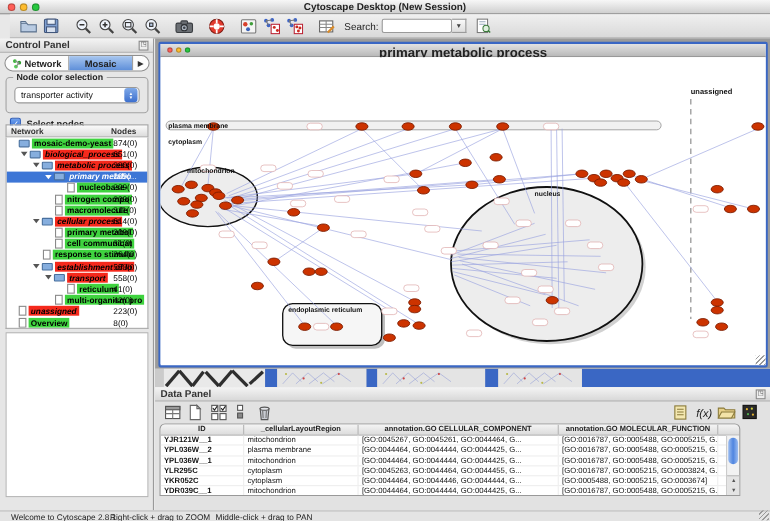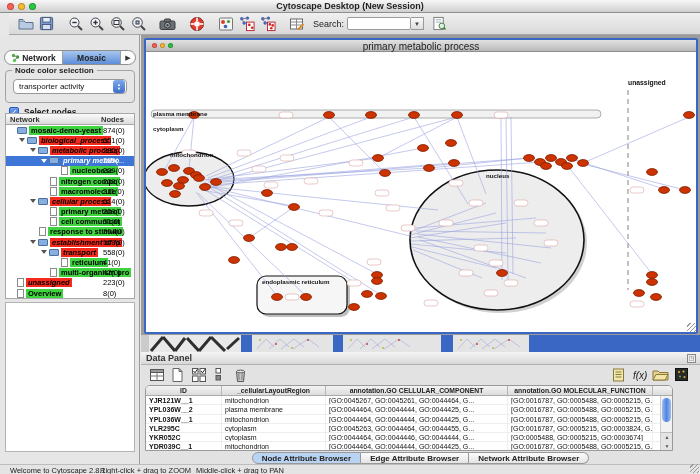--- a/index.html
+++ b/index.html
@@ -61,21 +61,21 @@
   .trow.sel .tlabel{background:none;color:#fff;}
   .tcount{position:absolute;left:97px;font-size:7.5px;color:#000;}
   .trow.sel .tcount{color:#fff;}
   .birdseye{position:absolute;left:5px;top:267px;width:130px;height:150px;background:#fff;border:1px solid #b3b3b3;}
 
   
   .mdi{position:absolute;left:141px;top:35px;width:559px;height:317px;background:#9b9b9b;}
   .iframe{position:absolute;left:3px;top:3px;width:554px;height:296px;border:2px solid #3a67c4;background:#fff;border-radius:2px;}
   .if-title{position:relative;height:12px;background:linear-gradient(#e2e2e2,#b9b9b9);border-bottom:1px solid #8e8e8e;}
   .if-title .tl{width:5px;height:5px;top:3px;}
-  .if-label{position:absolute;left:0;right:0;top:1px;text-align:center;font-size:10px;font-weight:normal;color:#222;}
+  .if-label{position:absolute;left:0;right:0;top:1px;text-align:center;font-size:12px;font-weight:bold;color:#222;}
   .canvas{position:relative;width:550px;height:279px;background:#fff;overflow:hidden;}
   .grip{position:absolute;right:0;bottom:0;width:9px;height:9px;
     background:repeating-linear-gradient(135deg,transparent 0 2px,#9a9a9a 2px 3px);}
   .peek{position:absolute;left:0;top:300px;width:559px;height:17px;background:#c9c9c9;overflow:hidden;}
 
   
   .data-panel{position:absolute;left:141px;top:352px;width:559px;height:112px;background:#e2e2e2;}
   .dp-toolbar{position:absolute;left:0;top:13px;width:100%;height:19px;display:flex;align-items:center;}
   .dp-table{position:absolute;left:4px;top:33px;width:528px;height:66px;background:#fff;border:1px solid #999;border-radius:5px 5px 0 0;overflow:hidden;}
   .dt-headrow{display:flex;height:10px;background:linear-gradient(#f4f4f4,#dcdcdc);border-bottom:1px solid #aaa;}
@@ -230,20 +230,24 @@
           <rect x="2" y="1.5" width="10" height="13" fill="#fff" stroke="#777"></rect>
           <line x1="4" y1="4" x2="10" y2="4" stroke="#9ab"></line>
           <line x1="4" y1="6.5" x2="10" y2="6.5" stroke="#9ab"></line>
           <circle cx="10.5" cy="10.5" r="3" fill="#dff0df" stroke="#3a7a3a"></circle>
           <line x1="12.5" y1="12.5" x2="14.5" y2="14.5" stroke="#3a7a3a" stroke-width="1.5"></line>
         </svg>
     </button>
   </div>
 
   <div class="control-panel">
+    <div class="panel-head">
+      <span class="ph-label">Control Panel</span>
+      <button class="float-btn">◳</button>
+    </div>
     <div class="cp-tabs">
       <div class="cp-tab">
         <svg width="9" height="10" viewBox="0 0 9 10" style="margin-right:2px">
             <circle cx="2.5" cy="2.5" r="1.7" fill="#3bb83b"></circle>
             <circle cx="6.5" cy="4" r="1.7" fill="#2a9a2a"></circle>
             <circle cx="3.5" cy="7.5" r="1.7" fill="#57d057"></circle>
             <line x1="2.5" y1="2.5" x2="6.5" y2="4" stroke="#888"></line>
             <line x1="3.5" y1="7.5" x2="6.5" y2="4" stroke="#888"></line>
           </svg>
         <span>Network</span>
@@ -701,31 +705,20 @@
             <div class="dt-c" style="width: 104px;">mitochondrion</div>
             <div class="dt-c" style="width: 182px;">[GO:0044464, GO:0044444, GO:0044425, G...</div>
             <div class="dt-c" style="width: 145px;">[GO:0016787, GO:0005488, GO:0005215, G...</div>
           </div>
         </div>
       <div class="dp-scroll">
         <div class="dp-thumb"></div>
         <div class="dp-arrows">▲<br>▼</div>
       </div>
     </div>
-    <div class="dp-tabs">
-      <div class="dp-tab sel">
-          <span>Node Attribute Browser</span>
-        </div>
-      <div class="dp-tab">
-          <span>Edge Attribute Browser</span>
-        </div>
-      <div class="dp-tab">
-          <span>Network Attribute Browser</span>
-        </div>
-    </div>
   </div>
 
   <div class="statusbar">
     <span class="st" style="left:10px">Welcome to Cytoscape 2.8.1</span>
     <span class="st" style="left:100px">Right-click + drag to ZOOM</span>
     <span class="st" style="left:196px">Middle-click + drag to PAN</span>
     <div class="grip" style="right:1px;bottom:1px"></div>
   </div>
 
 </div>

